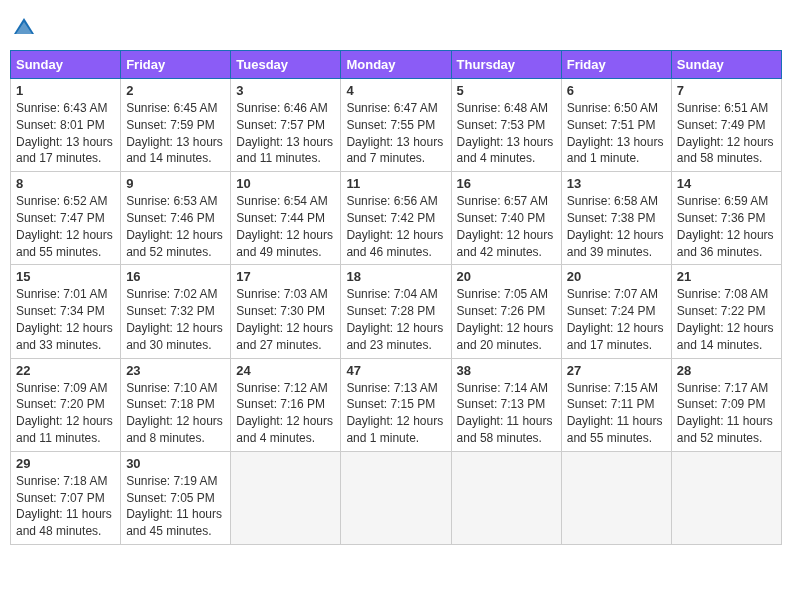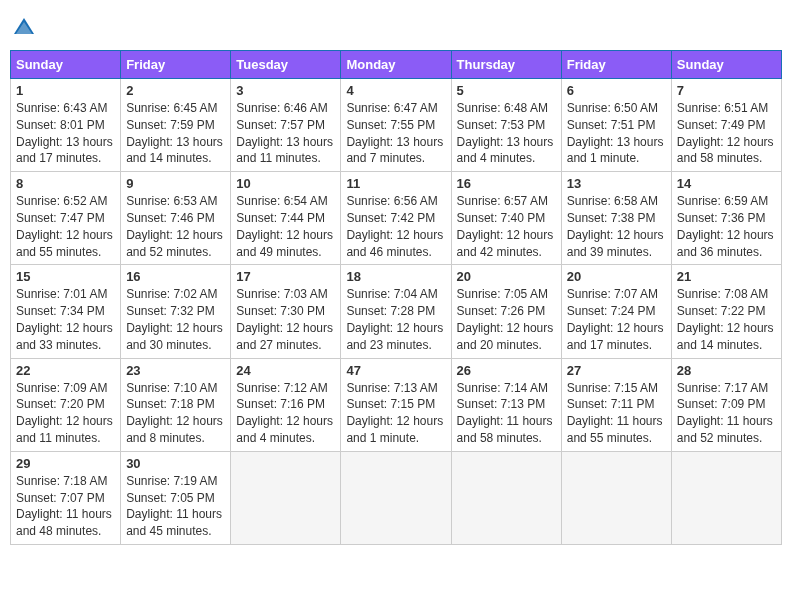--- a/index.html
+++ b/index.html
@@ -214,21 +214,21 @@
         </td>
         <td>
           <span class="day-num">24</span>
           <div class="day-info">Sunrise: 7:12 AM<br>Sunset: 7:16 PM<br>Daylight: 12 hours and 4 minutes.</div>
         </td>
         <td>
           <span class="day-num">47</span>
           <div class="day-info">Sunrise: 7:13 AM<br>Sunset: 7:15 PM<br>Daylight: 12 hours and 1 minute.</div>
         </td>
         <td>
-          <span class="day-num">26</span>
+          <span class="day-num">38</span>
           <div class="day-info">Sunrise: 7:14 AM<br>Sunset: 7:13 PM<br>Daylight: 11 hours and 58 minutes.</div>
         </td>
         <td>
           <span class="day-num">27</span>
           <div class="day-info">Sunrise: 7:15 AM<br>Sunset: 7:11 PM<br>Daylight: 11 hours and 55 minutes.</div>
         </td>
         <td>
           <span class="day-num">28</span>
           <div class="day-info">Sunrise: 7:17 AM<br>Sunset: 7:09 PM<br>Daylight: 11 hours and 52 minutes.</div>
         </td>

